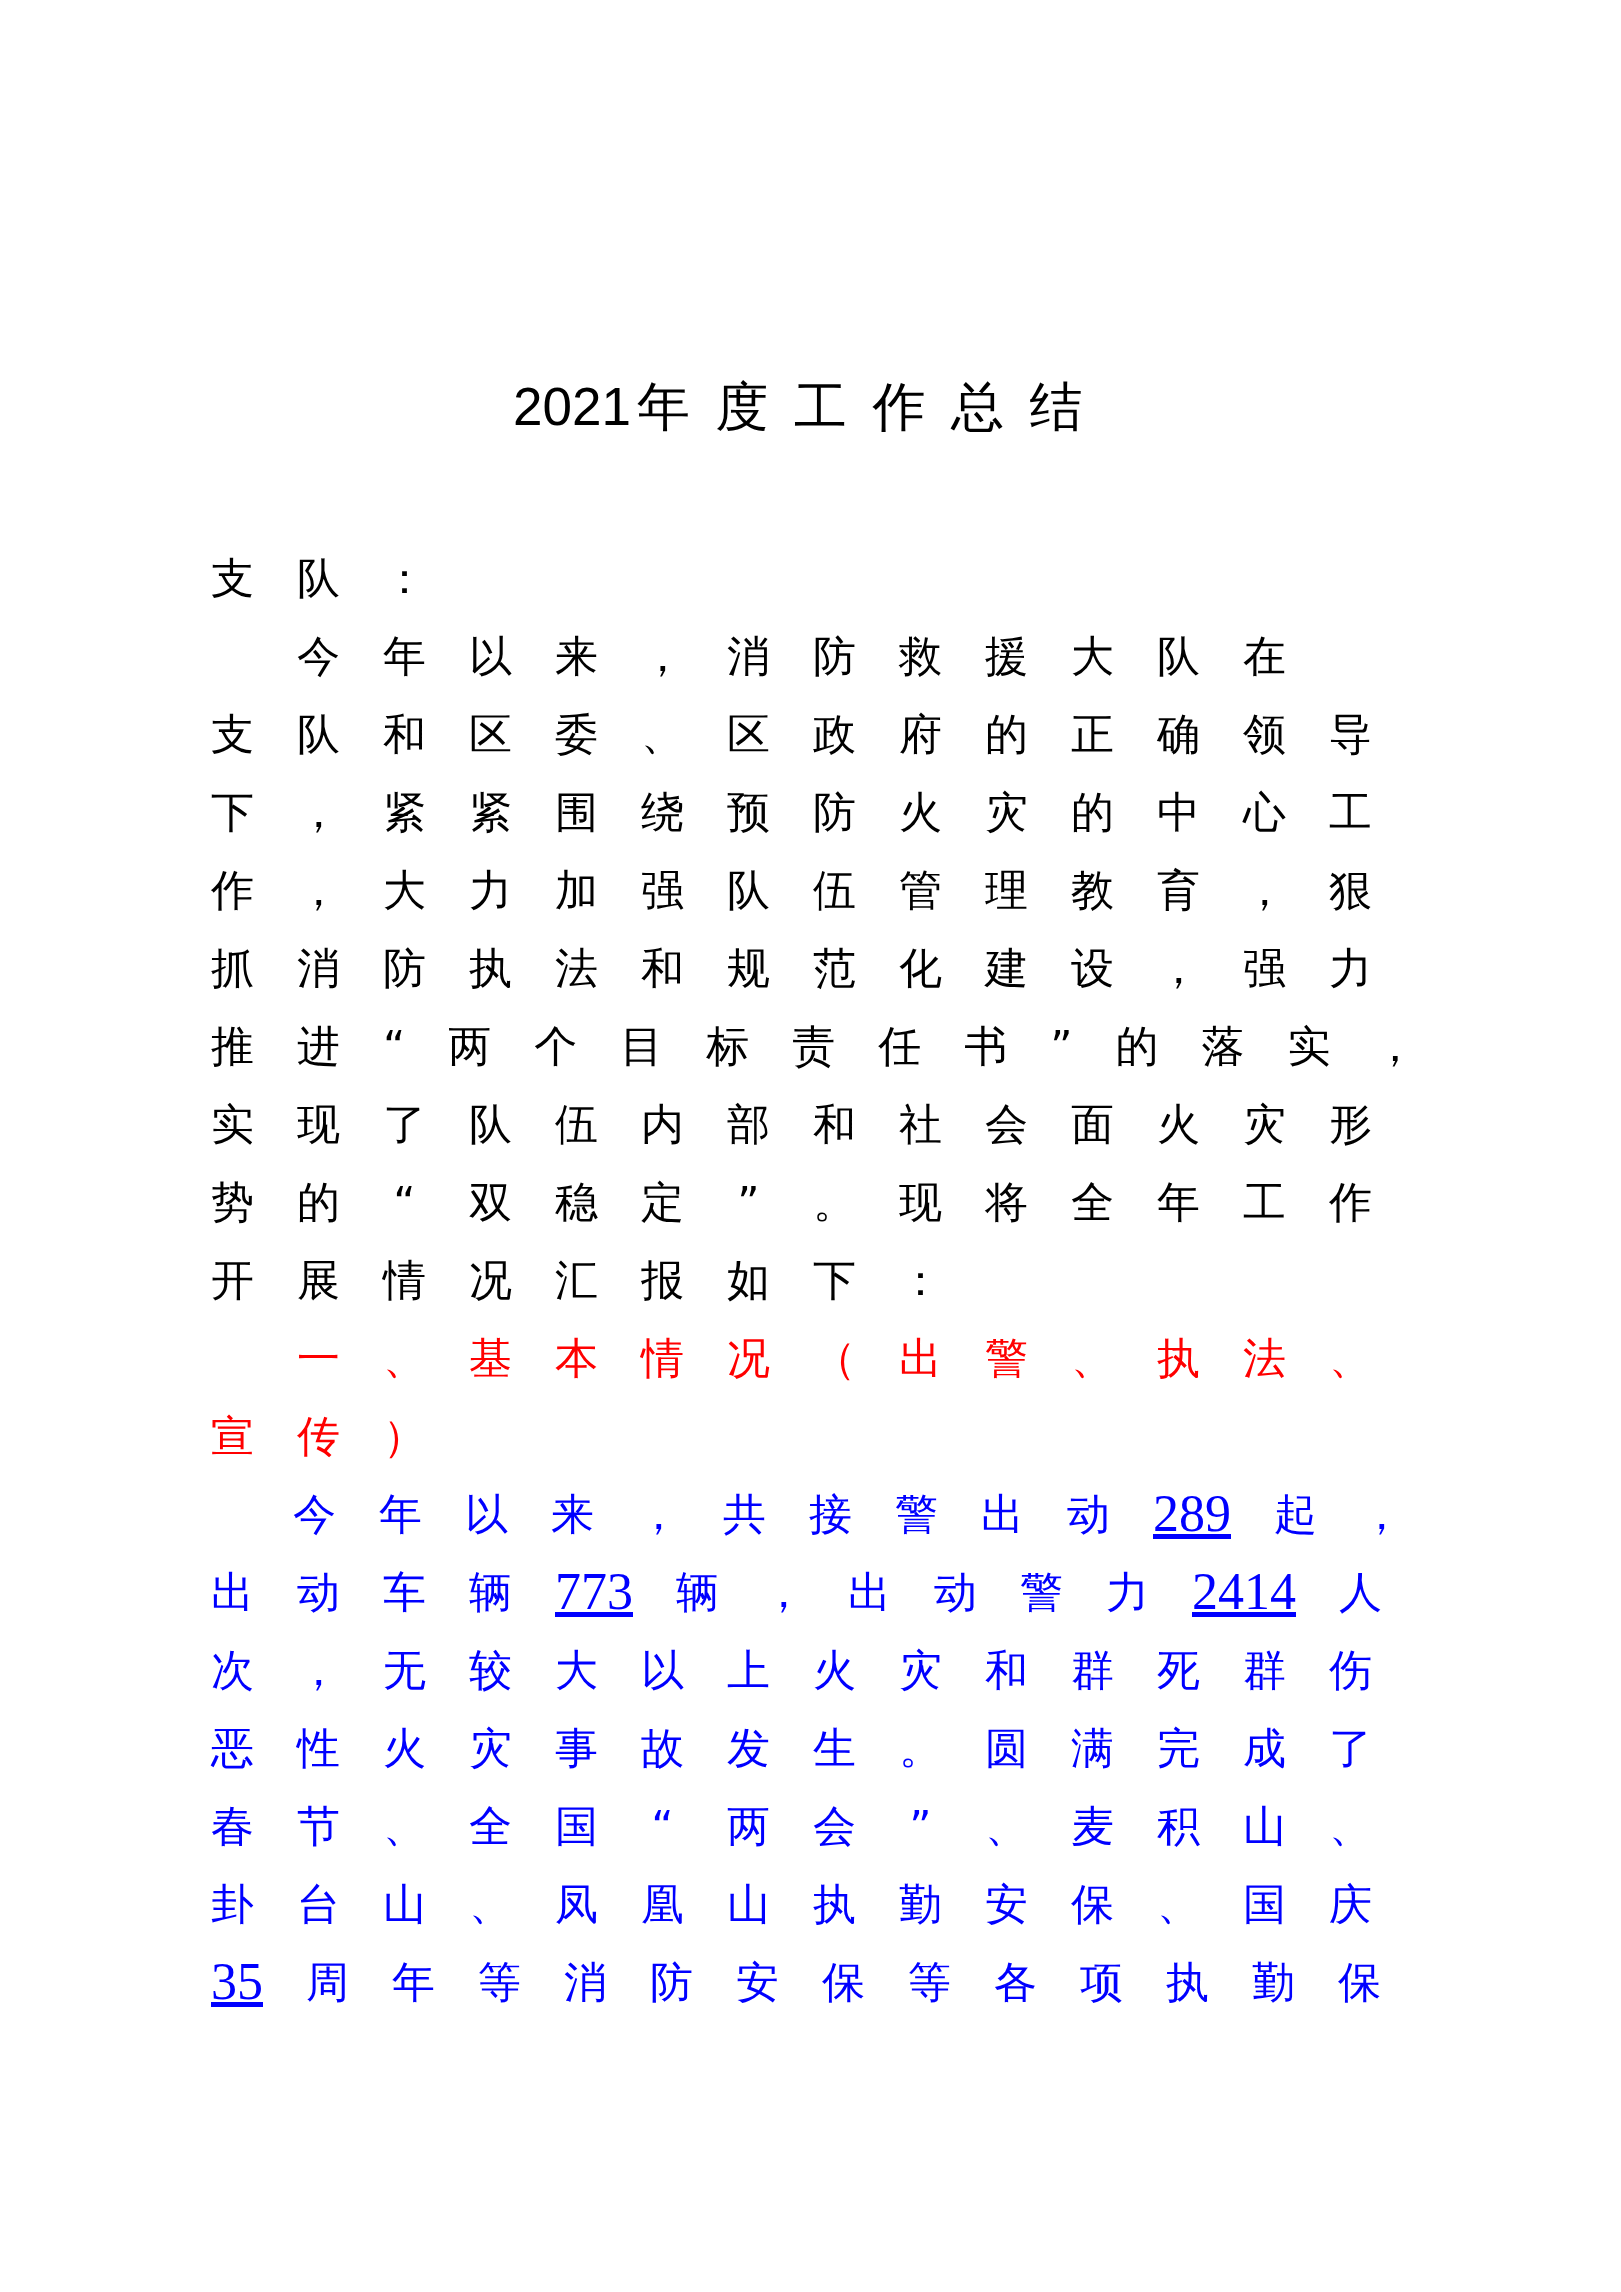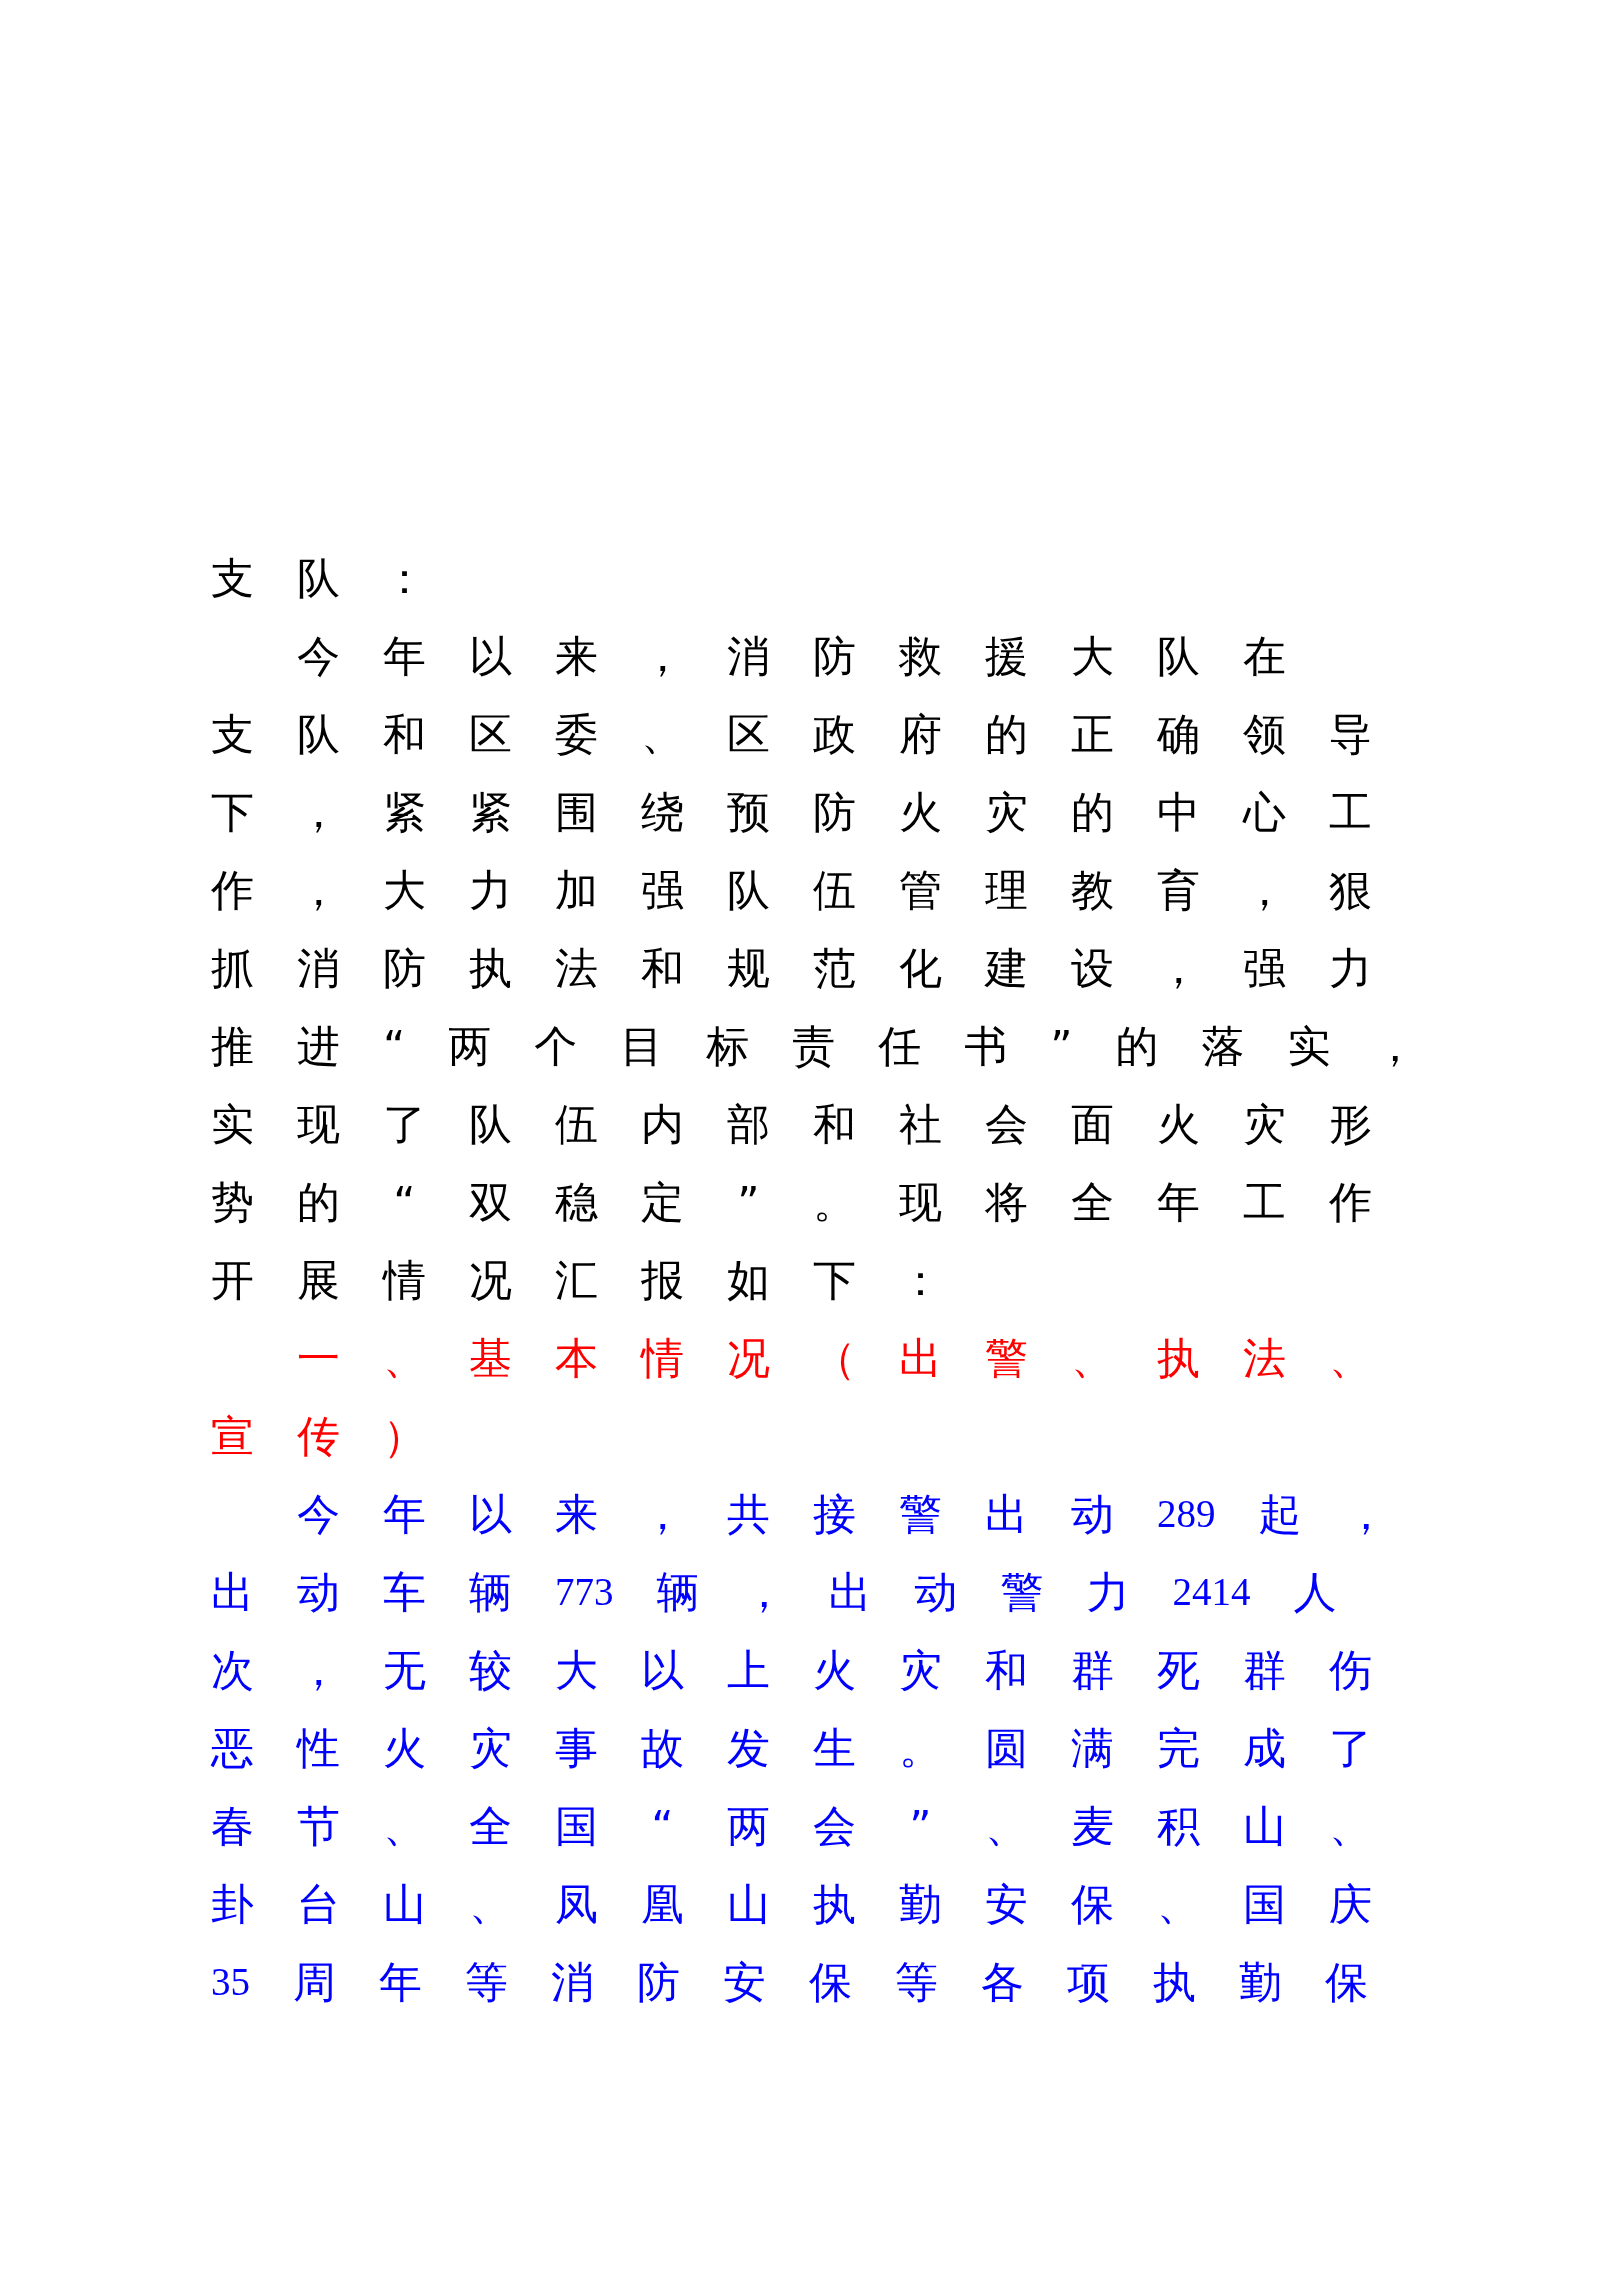--- a/index.html
+++ b/index.html
@@ -54,30 +54,34 @@
     }
     .line .ch {
       display: inline-block;
       width: 43px;
       text-align: center;
       margin-right: 43px;
     }
     .line .ch.num {
       width: auto;
       font-family: "Liberation Serif", serif;
-      font-size: 39px;
+      font-size: 52px;
+      text-decoration: underline;
     }
     .black { color: #000000; }
     .red { color: #ff0000; }
     .blue { color: #0000ff; }
   </style>
 </head>
 <body>
 
 <div class="page">
+  <div class="title">
+    <span class="num">2021</span><span>年度工作总结</span>
+  </div>
 
   <div class="body">
     <div>
         <div class="line black">
           <span class="ch">支</span>
           <span class="ch">队</span>
           <span class="ch">：</span>
         </div>
       </div>
     <div>

